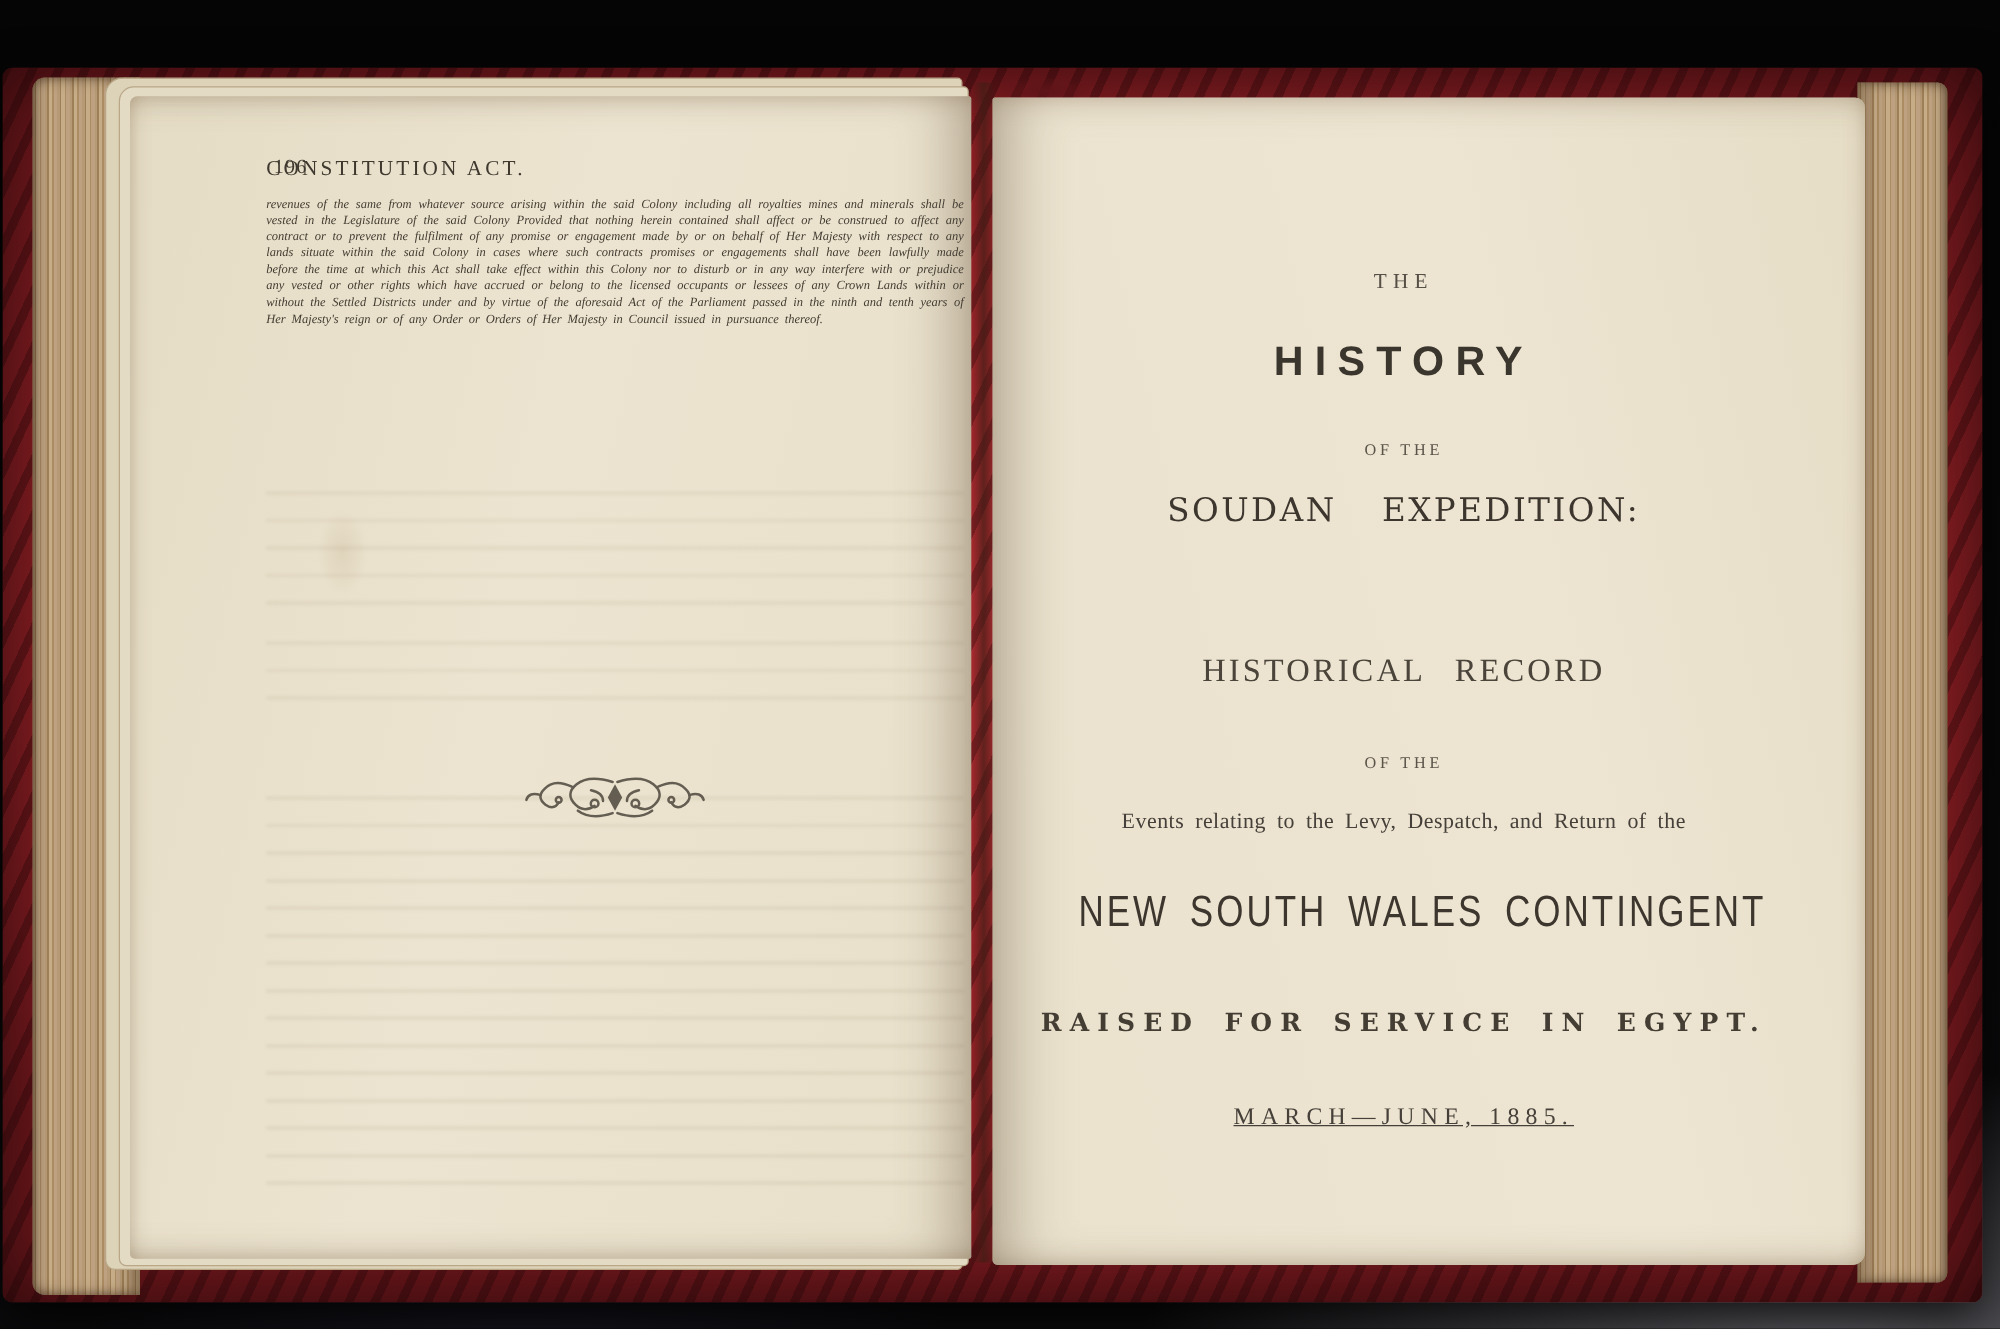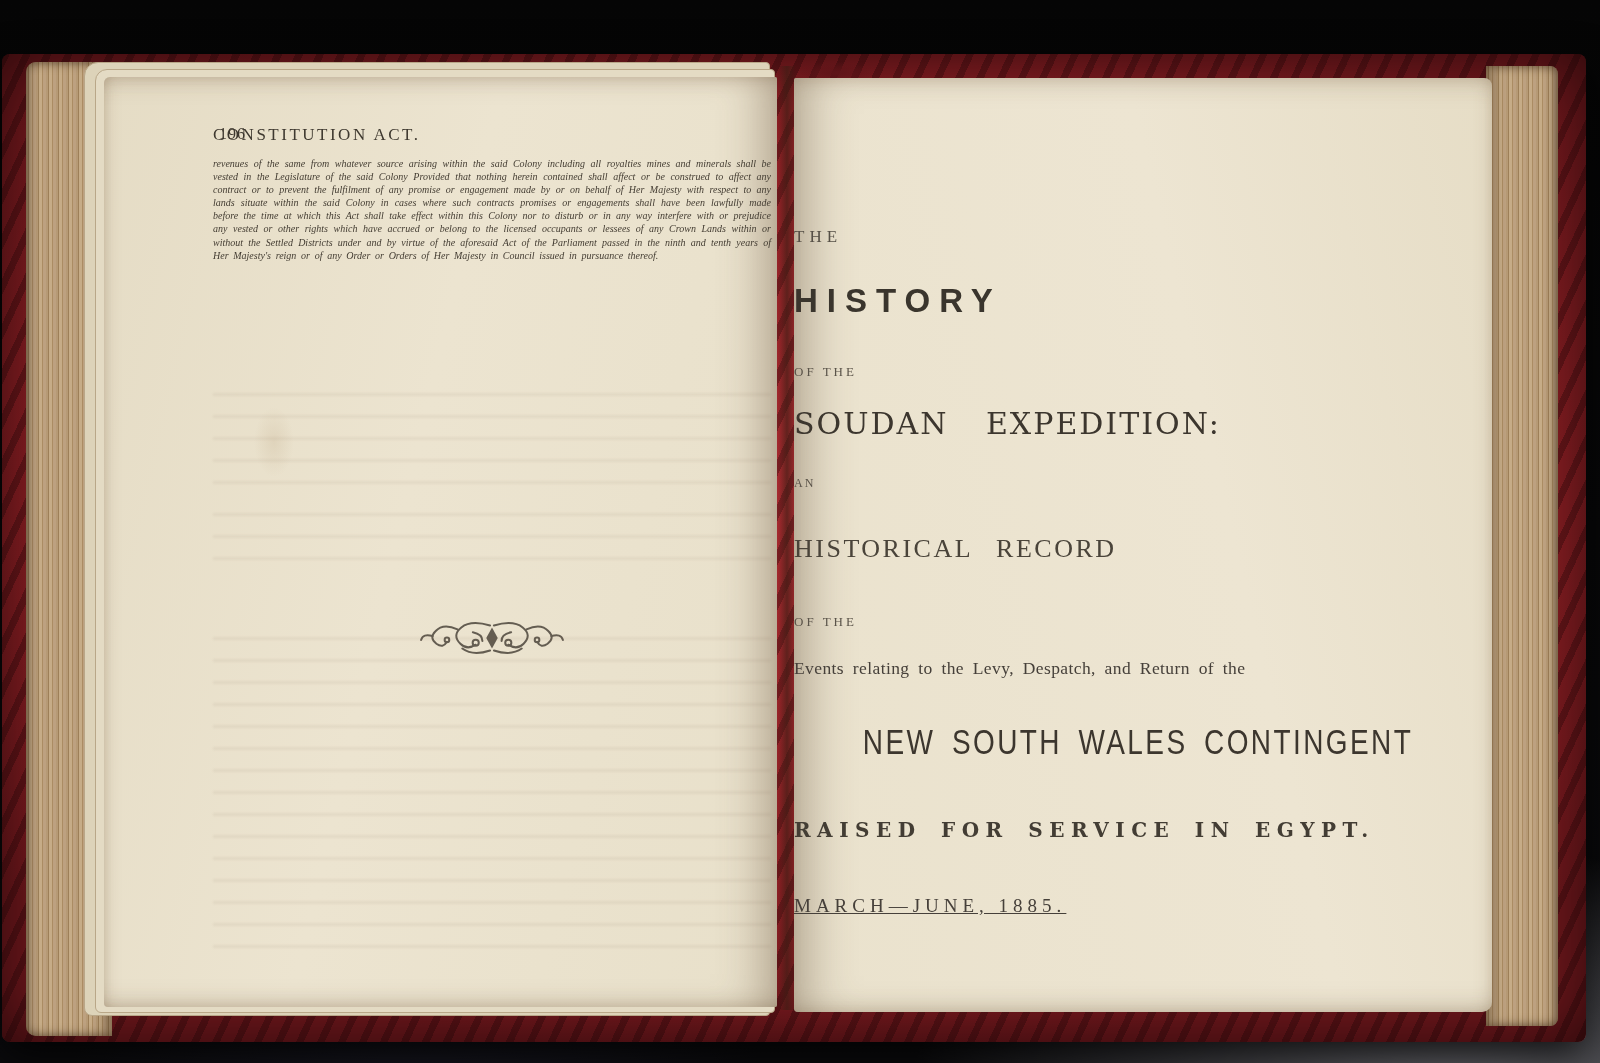--- a/index.html
+++ b/index.html
@@ -63,26 +63,26 @@
   .running-header{position:absolute;left:0;width:100%;text-align:left;font-size:17px;letter-spacing:2.5px;}
   .body-par{position:absolute;top:80px;left:0;width:100%;
     font-size:10px;line-height:1.31;text-align:justify;word-spacing:2.2px;color:#433c32;font-style:italic;}
   .ornament{position:absolute;top:538px;left:0;width:100%;text-align:center;opacity:.85;}
   .ghost{position:absolute;left:0;width:100%;filter:blur(1.1px);opacity:.5;
     background:repeating-linear-gradient(to bottom, rgba(125,102,80,.16) 0 3px, rgba(125,102,80,0) 3px 22px);}
   .ghost.g1{top:316px;height:96px;}
   .ghost.g2{top:436px;height:52px;}
   .ghost.g3{top:560px;height:330px;opacity:.55;}
   
-  .rp-col{position:absolute;left:0;top:12px;width:658px;height:934px;text-align:left;color:#46403a;}
+  .rp-col{position:absolute;left:0;top:0;width:658px;height:934px;text-align:center;color:#46403a;}
   .rp-line{position:absolute;left:0;width:100%;white-space:nowrap;}
   .l-the{top:137px;font-size:17px;letter-spacing:5px;color:#554f46;}
   .l-history{top:192px;font-size:33px;letter-spacing:9px;color:#3a352d;font-weight:bold;font-family:Liberation Sans, sans-serif;}
   .l-ofthe1{top:274px;font-size:13px;letter-spacing:3px;color:#5a5349;}
-  .l-soudan{top:316px;font-size:30px;letter-spacing:2px;word-spacing:26px;color:#3c362e;font-family:"DejaVu Serif",serif;}
+  .l-soudan{top:316px;font-size:26px;letter-spacing:2px;word-spacing:26px;color:#3c362e;font-family:"DejaVu Serif",serif;}
   .l-an{top:386px;font-size:12px;letter-spacing:2px;color:#5a5349;}
   .l-histrec{top:444px;font-size:26px;letter-spacing:2.5px;word-spacing:15px;color:#4a443a;}
   .l-ofthe2{top:524px;font-size:13px;letter-spacing:3px;color:#5a5349;}
   .l-events{top:568px;font-size:17.5px;letter-spacing:.4px;word-spacing:4px;color:#46403a;}
   .l-contingent{top:632px;font-size:35px;color:#3c362e;}
   .l-contingent span{display:inline-block;transform:scaleX(.8);transform-origin:center;
     font-family:"Liberation Sans",sans-serif;letter-spacing:3px;word-spacing:8px;font-weight:400;}
   .l-raised{top:728px;font-size:20px;letter-spacing:6.5px;word-spacing:6px;color:#433d34;font-weight:bold;font-family:"DejaVu Serif",serif;}
   .l-date{top:805px;font-size:19px;letter-spacing:5px;color:#46403a;text-decoration:underline;}
   
@@ -140,21 +140,20 @@
 
   <div class="gutter-top-sliver"></div>
   <div class="gutter"></div>
 
   <div class="page right">
     <div class="rp-col">
       <div class="rp-line l-the">THE</div>
       <div class="rp-line l-history">HISTORY</div>
       <div class="rp-line l-ofthe1">OF THE</div>
       <div class="rp-line l-soudan">SOUDAN EXPEDITION:</div>
-      <div class="rp-line l-an">AN</div>
       <div class="rp-line l-histrec">HISTORICAL RECORD</div>
       <div class="rp-line l-ofthe2">OF THE</div>
       <div class="rp-line l-events">Events relating to the Levy, Despatch, and Return of the</div>
       <div class="rp-line l-contingent">
         <span>NEW SOUTH WALES CONTINGENT</span>
       </div>
       <div class="rp-line l-raised">RAISED FOR SERVICE IN EGYPT.</div>
       <div class="rp-line l-date">MARCH—JUNE, 1885.</div>
     </div>
 

